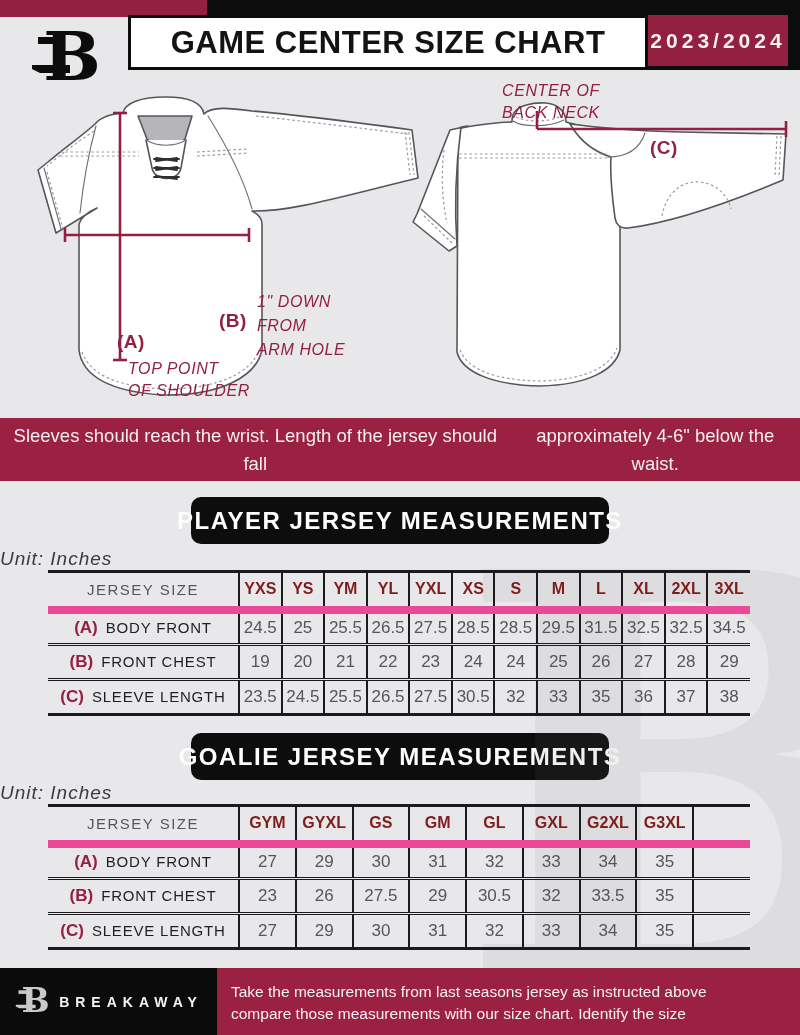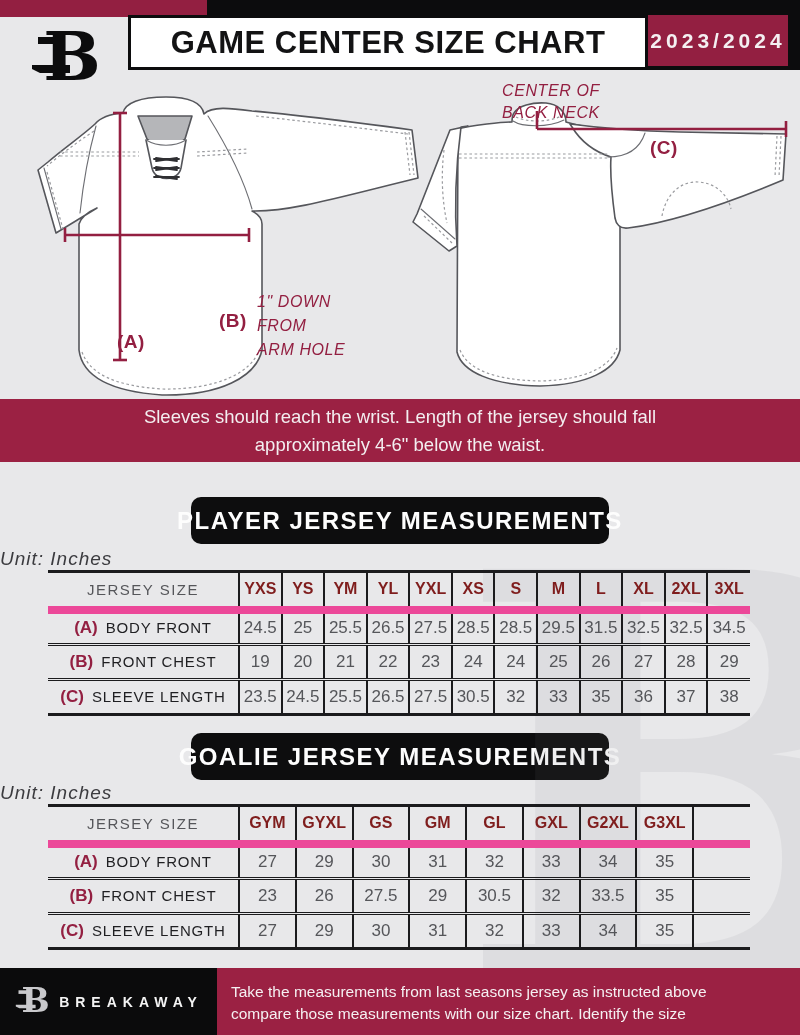--- a/index.html
+++ b/index.html
@@ -24,22 +24,22 @@
   }
   .logo{position:absolute;left:26px;top:20px;width:82px;height:80px;}
   
   .diagram-svg{position:absolute;left:0;top:70px;width:800px;height:352px;}
   .diag-label{position:absolute;color:#931f41;}
   .diag-key{font-weight:800;font-size:19px;letter-spacing:.5px;}
   .diag-note{font-style:italic;font-size:16px;line-height:24px;letter-spacing:.6px;}
   .note-tight{line-height:22px;}
   
   .banner{
-    position:absolute;left:0;top:399px;width:800px;height:63px;background:#9b2143;
-    display:flex;flex-direction:column;align-items:center;justify-content:center;
+    position:absolute;left:0;top:418px;width:800px;height:63px;background:#9b2143;
+    display:flex;flex-direction:row;align-items:center;justify-content:center;
     color:#f3eef0;font-size:18.5px;line-height:28px;text-align:center;
   }
   
   .section-pill{
     position:absolute;left:50%;transform:translateX(-50%);
     width:418px;height:47px;background:#0d0d0e;border-radius:10px;
     display:flex;align-items:center;justify-content:center;
     color:#fdfdfd;font-weight:700;font-size:24px;letter-spacing:1.5px;white-space:nowrap;
   }
   .pill-player{top:497px;}
@@ -180,20 +180,24 @@
       <path d="M65,235 L249,235"></path>
       <path d="M65,228 L65,242"></path>
         <path d="M249,228 L249,242"></path>
       <path d="M537,111 L537,129"></path>
       <path d="M537,129 L786,129"></path>
       <path d="M786,121 L786,137"></path>
     </g>
   </svg>
 
   <div class="diag-label diag-key" style="left:117px;top:331px;">(A)</div>
+  <div class="diag-label diag-note note-tight" style="left:128px;top:358px;">
+    <div>TOP POINT</div>
+    <div>OF SHOULDER</div>
+  </div>
   <div class="diag-label diag-key" style="left:219px;top:310px;">(B)</div>
   <div class="diag-label diag-note" style="left:257px;top:290px;">
     <div>1" DOWN</div>
     <div>FROM</div>
     <div>ARM HOLE</div>
   </div>
   <div class="diag-label diag-note note-tight" style="left:502px;top:80px;">
     <div>CENTER OF</div>
     <div>BACK NECK</div>
   </div>

